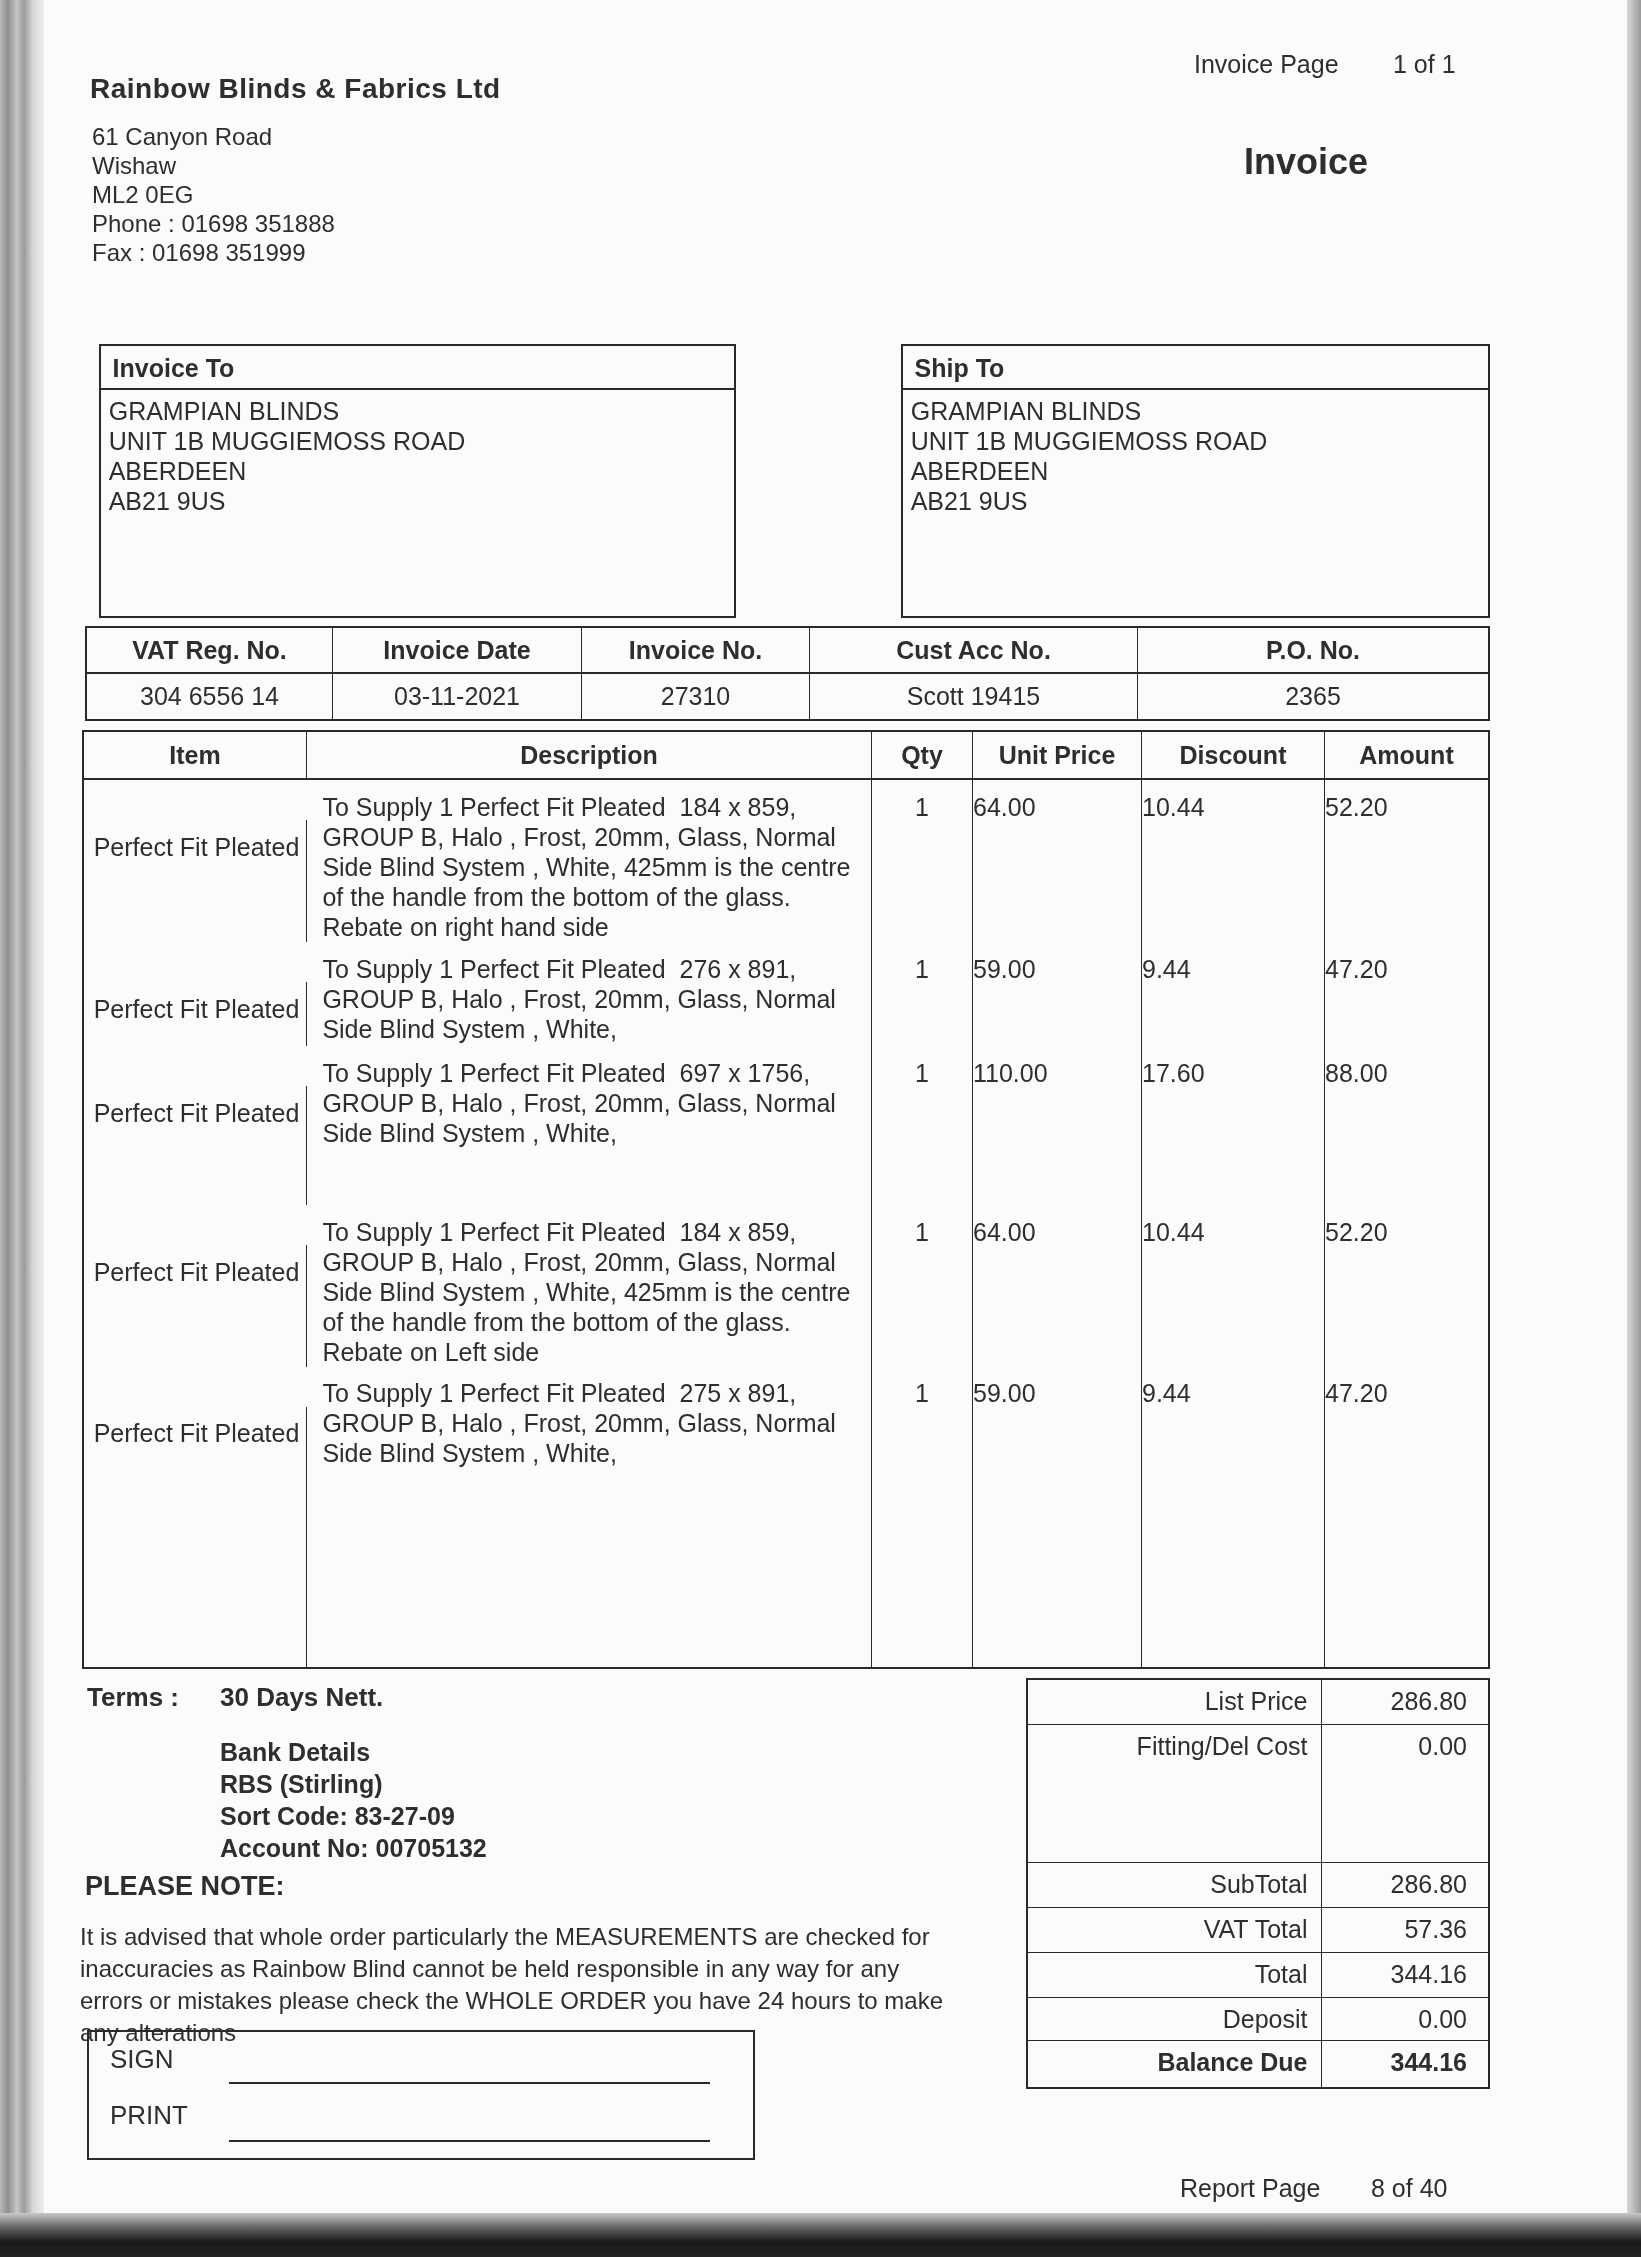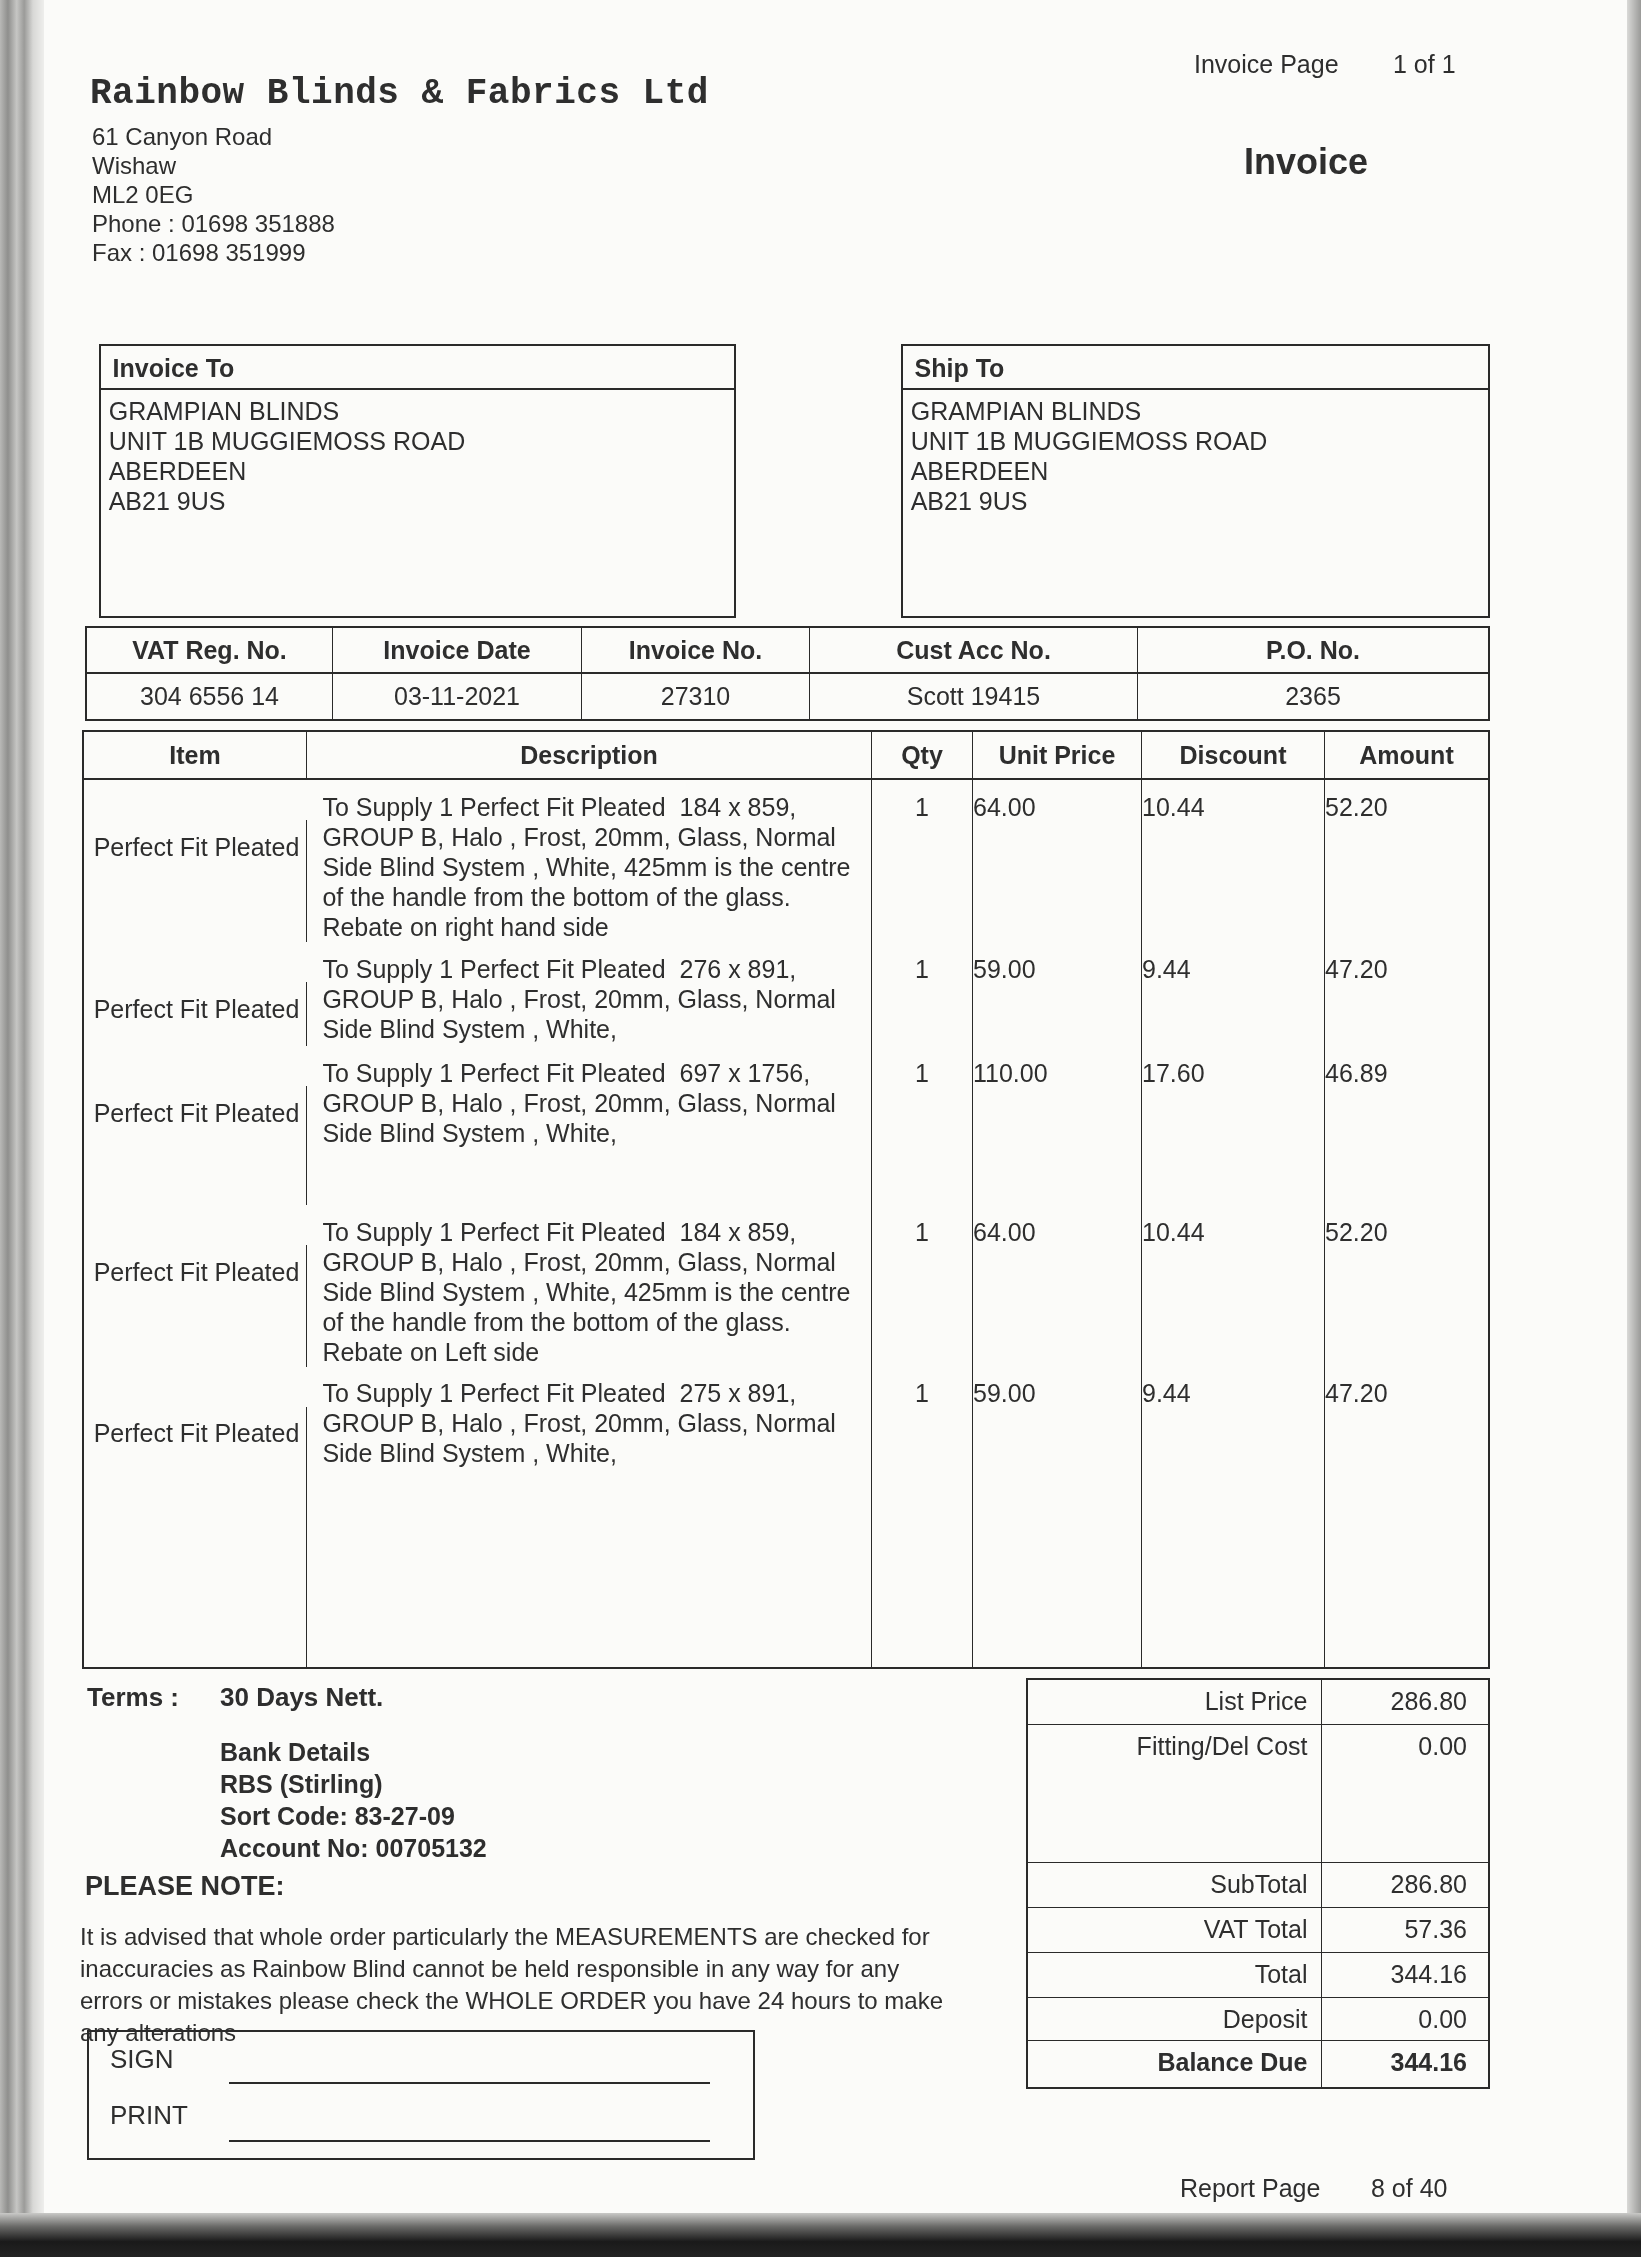--- a/index.html
+++ b/index.html
@@ -14,21 +14,21 @@
     background:linear-gradient(90deg,#b9b9b7 0%,#8f8f8d 18%,#c6c6c4 38%,#9b9b99 55%,#d8d8d6 75%,#eeeeec 100%);}
   .scan-right{position:absolute;right:0;top:0;width:14.5px;height:100%;
     background:linear-gradient(270deg,#9a9a98 0%,#d9d9d7 100%);}
   .scan-bottom{position:absolute;left:0;bottom:0;width:100%;height:44px;
     background:linear-gradient(180deg,#c9c9c7 0%,#6b6b69 30%,#1a1a1a 65%,#242424 100%);}
   .paper{position:absolute;left:44px;top:0;right:14.5px;bottom:44px;background:#fbfbf9;}
 
   .abs{position:absolute;}
 
   
-  .company-name{left:90px;top:73px;font-size:36px;font-weight:bold;letter-spacing:0.5px;font-family:Liberation Mono, monospace;}
+  .company-name{left:90px;top:73px;font-size:28px;font-weight:bold;letter-spacing:0.5px;}
   .company-address{left:92px;top:122px;font-size:24px;line-height:29px;}
   .invoice-page-label{left:1194px;top:50px;font-size:25px;}
   .invoice-page-value{left:1393px;top:50px;font-size:25px;}
   .invoice-title{left:1244px;top:141px;font-size:36px;font-weight:bold;}
 
   
   .addr-box{border:2.9px solid #2a2a2a;background:transparent;}
   .addr-box .box-title{font-size:25px;font-weight:bold;padding:7.7px 11.6px 5.8px 11.6px;border-bottom:2.9px solid #2a2a2a;}
   .addr-box .box-lines{padding:5.8px 7.7px;font-size:25px;line-height:30px;}
   .invoice-to-box{left:99px;top:344px;width:633px;height:270px;}
@@ -174,21 +174,21 @@
     <div class="cell cell-num">59.00</div>
     <div class="cell cell-num">9.44</div>
     <div class="cell cell-num">47.20</div>
   </div>
   <div class="items-grid item-row">
     <div class="cell cell-item">Perfect Fit Pleated</div>
     <div class="cell cell-desc">To Supply 1 Perfect Fit Pleated  697 x 1756, GROUP B, Halo , Frost, 20mm, Glass, Normal Side Blind System , White,</div>
     <div class="cell cell-qty">1</div>
     <div class="cell cell-num">110.00</div>
     <div class="cell cell-num">17.60</div>
-    <div class="cell cell-num">46.89</div>
+    <div class="cell cell-num">88.00</div>
   </div>
   <div class="items-grid item-row">
     <div class="cell cell-item">Perfect Fit Pleated</div>
     <div class="cell cell-desc">To Supply 1 Perfect Fit Pleated  184 x 859, GROUP B, Halo , Frost, 20mm, Glass, Normal Side Blind System , White, 425mm is the centre of the handle from the bottom of the glass. Rebate on Left side</div>
     <div class="cell cell-qty">1</div>
     <div class="cell cell-num">64.00</div>
     <div class="cell cell-num">10.44</div>
     <div class="cell cell-num">52.20</div>
   </div>
   <div class="items-grid item-row">

